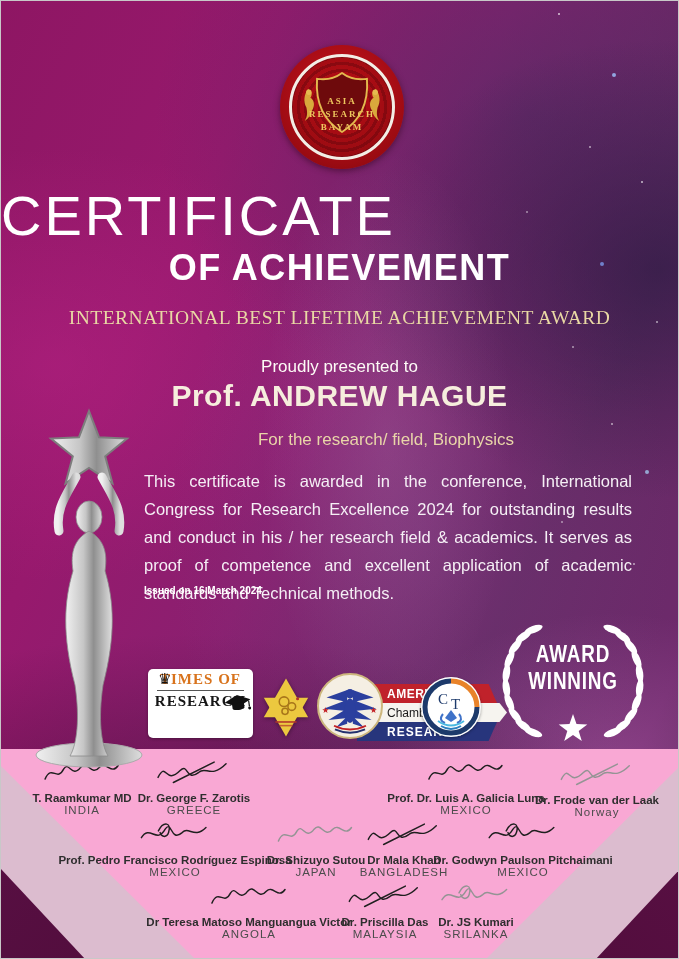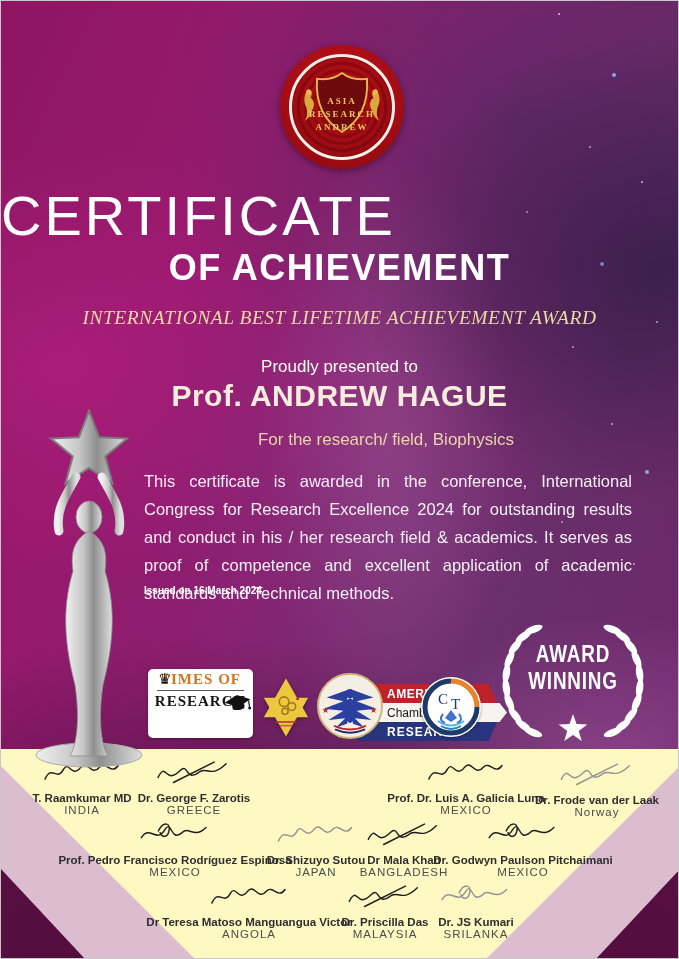--- a/index.html
+++ b/index.html
@@ -32,21 +32,21 @@
   .shield{position:absolute;left:50%;top:50%;transform:translate(-50%,-50%);}
   .seal-text{position:absolute;left:0;top:26px;width:100%;text-align:center;color:#eec75e;
     font-family:"Liberation Serif",serif;font-size:9px;letter-spacing:2px;line-height:13px;font-weight:bold;margin-top:12px;}
   .lion{position:absolute;top:30px;}
   
   .title{position:absolute;left:0;top:182px;width:100%;text-align:left;color:#fff;
     font-size:56px;font-weight:300;letter-spacing:3px;}
   .subtitle{position:absolute;left:0;top:246px;width:100%;text-align:center;color:#fff;
     font-size:36px;font-weight:800;letter-spacing:1.5px;}
   .award-line{position:absolute;left:0;top:306px;width:100%;text-align:center;color:#e9d8a4;
-    font-family:"Liberation Serif",serif;font-size:19.5px;letter-spacing:.5px;font-style:italic;}
+    font-family:"Liberation Serif",serif;font-size:19.5px;letter-spacing:.5px;}
   .presented{position:absolute;left:0;top:356px;width:100%;text-align:center;color:#fdfbf6;font-size:17px;}
   .recipient{position:absolute;left:0;top:378px;width:100%;text-align:center;color:#f6eedd;
     font-size:30px;font-weight:bold;letter-spacing:.5px;}
   .field-line{position:absolute;left:60px;top:429px;width:650px;text-align:center;color:#e9d5a8;font-size:17px;}
   .body-text{position:absolute;left:143px;top:466px;width:488px;color:#f5eff5;font-size:16.5px;
     line-height:28px;text-align:justify;}
   .issued{position:absolute;left:143px;top:584px;color:#fff;font-size:10px;font-weight:bold;}
   
   .trophy{position:absolute;left:16px;top:398px;z-index:3;}
   
@@ -69,21 +69,21 @@
     clip-path:polygon(0 0,100% 0,94% 100%,0 100%);}
   .chamber-circle{position:absolute;left:0;top:0;width:66px;height:66px;border-radius:50%;
     background:#f5efe3;border:2px solid #cdb77e;box-sizing:border-box;z-index:1;}
   .ct-logo{position:absolute;left:420px;top:676px;width:60px;height:60px;border-radius:50%;background:#fff;
     z-index:2;box-shadow:0 1px 3px rgba(0,0,0,.35);}
   
   .laurel-wrap{position:absolute;left:486px;top:612px;width:172px;height:135px;}
   .laurel-text{position:absolute;left:0;width:100%;text-align:center;color:#fff;font-weight:800;
     font-size:23px;transform:scaleX(.82);letter-spacing:1px;line-height:26px;}
   
-  .white-section{position:absolute;left:0;top:748px;width:679px;height:211px;background:#fef9c3;z-index:2;}
+  .white-section{position:absolute;left:0;top:748px;width:679px;height:211px;background:#f9a8d4;z-index:2;}
   .tri{position:absolute;inset:0;}
   .pink-l{background:#dcbccf;clip-path:polygon(0 17px,195px 211px,0 211px);}
   .dark-l{background:linear-gradient(135deg,#5a1045,#45082f);clip-path:polygon(0 120px,85px 211px,0 211px);}
   .pink-r{background:#dcbccf;clip-path:polygon(100% 17px,100% 211px,calc(100% - 195px) 211px);}
   .dark-r{background:linear-gradient(225deg,#5a1045,#45082f);clip-path:polygon(100% 120px,100% 211px,calc(100% - 85px) 211px);}
   .signer{position:absolute;transform:translateX(-50%);text-align:center;white-space:nowrap;}
   .sig{display:block;margin:0 auto;width:96px;height:34px;}
   .sig path{fill:none;stroke:#1f1f1f;stroke-width:1.7px;stroke-linecap:round;}
   .sig-gray path{stroke:#949494;}
   .signer .name{font-size:11.5px;font-weight:bold;color:#2e2e2e;margin-top:1px;}
@@ -105,21 +105,21 @@
       <svg class="lion" style="right:8px;transform:scaleX(-1)" width="16" height="36" viewBox="0 0 20 44">
         <path d="M10,2 C15,4 16,9 13,13 C18,16 19,23 15,29 C14,34 11,39 6,42 C10,35 9,30 8,25 C4,18 5,9 10,2 Z" fill="#d9a93c"></path>
         <circle cx="11" cy="6" r="3.4" fill="#e6bb50"></circle>
       </svg>
       <svg class="shield" width="64" height="76" viewBox="0 0 100 118">
         <path d="M50,6 C62,15 76,17 89,15 C91,44 84,77 50,98 C16,77 9,44 11,15 C24,17 38,15 50,6 Z" fill="#6e0a0c" stroke="#e3b94e" stroke-width="3"></path>
       </svg>
       <div class="seal-text">
         <div>ASIA</div>
         <div>RESEARCH</div>
-        <div>ANDREW</div>
+        <div>BAYAM</div>
       </div>
     </div>
   </div>
 
   <div class="title">CERTIFICATE</div>
   <div class="subtitle">OF ACHIEVEMENT</div>
   <div class="award-line">INTERNATIONAL BEST LIFETIME ACHIEVEMENT AWARD</div>
   <div class="presented">Proudly presented to</div>
   <div class="recipient">Prof. ANDREW HAGUE</div>
   <div class="field-line">For the research/ field, Biophysics</div>

